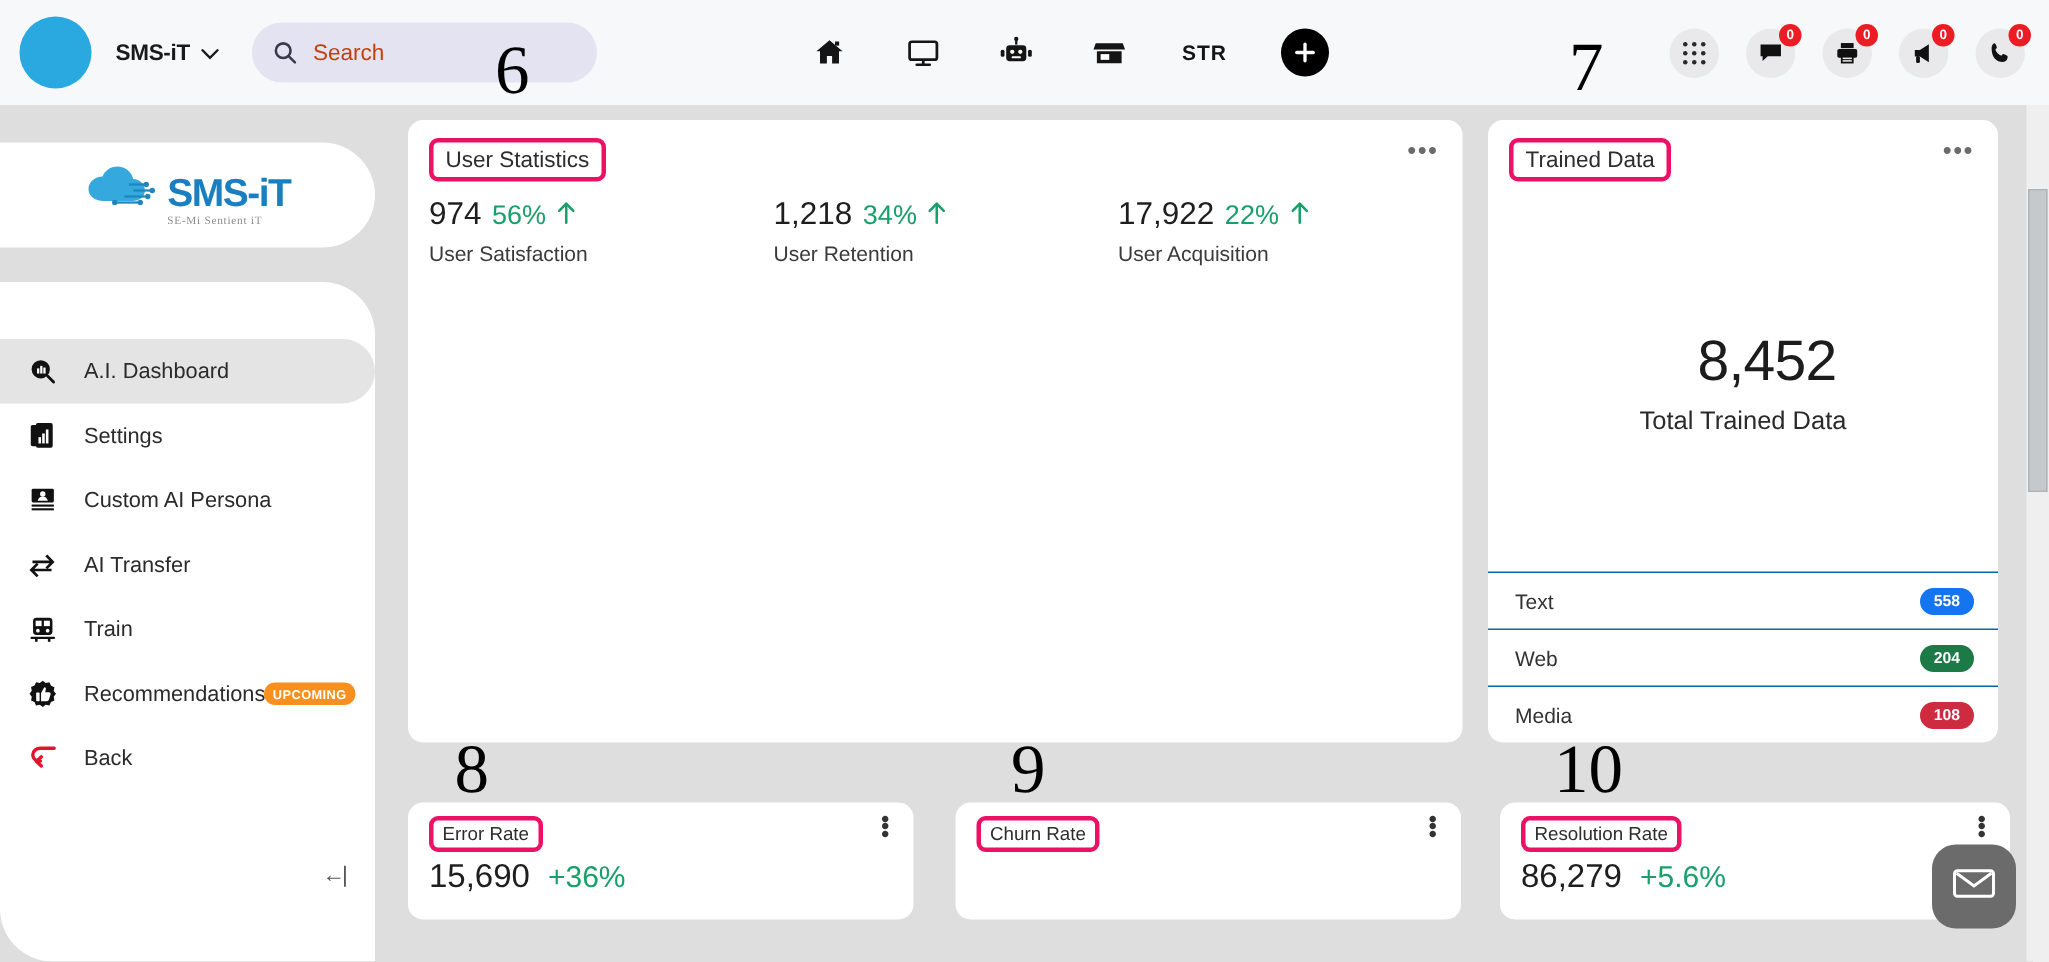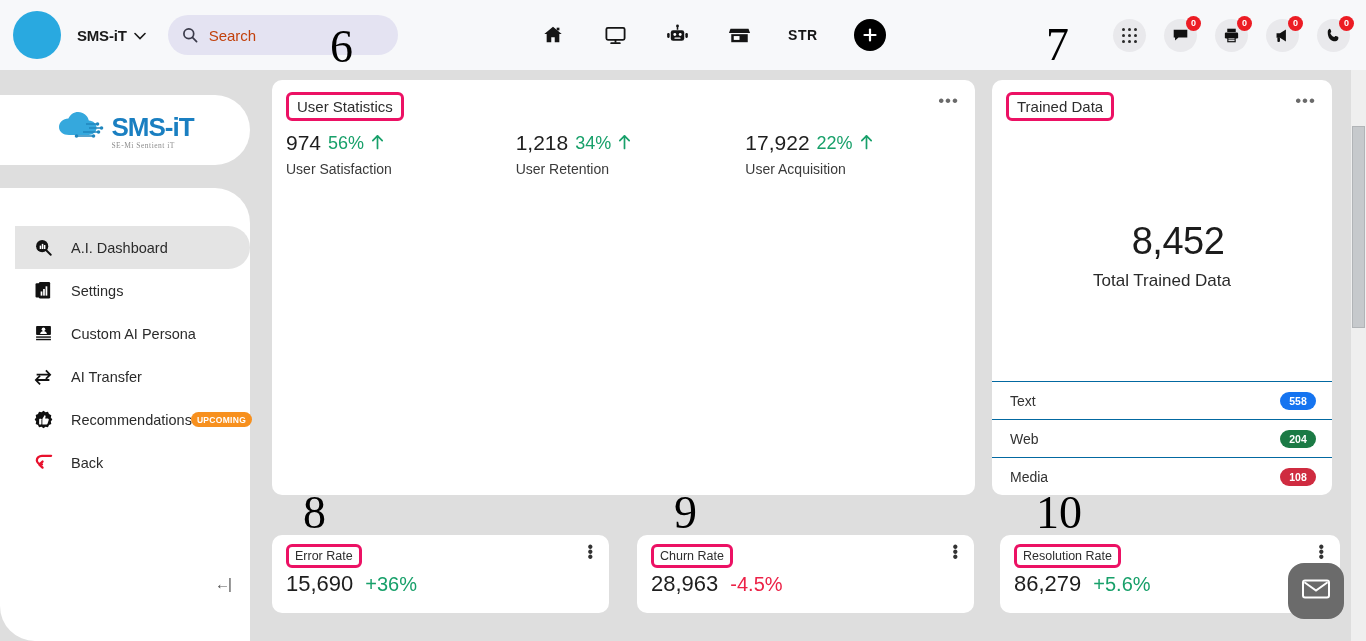--- a/index.html
+++ b/index.html
@@ -80,21 +80,20 @@
   }
   .logo-wrap { display: flex; align-items: flex-end; }
   .logo-txt { display: flex; flex-direction: column; line-height: 1; }
   .logo-main { font-size: 26px; font-weight: bold; color: #1a7fc1; letter-spacing: -1px; }
   .logo-sub { font-size: 7.5px; color: #8d8d8d; letter-spacing: .5px; margin-top: 2px; font-family: "Liberation Serif", serif;}
 
   .menu-card {
     position: absolute; left: 0; top: 118px; width: 250px; height: 453px;
     background: #fff; border-radius: 0 35px 0 35px;
     padding-top: 38px;
-    padding-left: 15px;
   }
   .menu-item {
     height: 43px; display: flex; align-items: center;
     padding-left: 14px; cursor: pointer; position: relative;
   }
   .menu-item.active { background: #e4e4e4; border-radius: 0 22px 22px 0; margin-right: 0px; }
   .menu-ic { width: 28px; display: flex; align-items: center; justify-content: center; color: #111; flex:none;}
   .menu-lbl { font-size: 14.5px; color: #2b2b2b; margin-left: 14px; white-space: nowrap;}
   .up-badge {
     background: #f7901e; color: #fff; font-size: 8.5px; font-weight: bold;
@@ -387,20 +386,35 @@
         <span class="menu-ic">
           <svg width="20" height="20" viewBox="0 0 22 20" fill="#111">
               <path d="M4 6.4h12.5l-3-3 1.4-1.4L20.2 7.4l-5.3 5.4-1.4-1.4 3-3H4z"></path>
               <path d="M18 13.6H5.5l3 3-1.4 1.4L1.8 12.6l5.3-5.4 1.4 1.4-3 3H18z" opacity="0"></path>
               <path d="M18 14.3H5.5l3 3-1.4 1.4-5.3-5.4 5.3-5.4 1.4 1.4-3 3H18z"></path>
             </svg>
         </span>
         <span class="menu-lbl">AI Transfer</span>
       </div>
 
+      <div class="menu-item">
+        <span class="menu-ic">
+          <svg width="19" height="19" viewBox="0 0 20 20" fill="#111">
+              <rect x="3.2" y="2" width="13.6" height="12" rx="2.4"></rect>
+              <rect x="5" y="4" width="4.2" height="3.8" fill="#fff"></rect>
+              <rect x="10.8" y="4" width="4.2" height="3.8" fill="#fff"></rect>
+              <circle cx="6.6" cy="11" r="1.3" fill="#fff"></circle>
+              <circle cx="13.4" cy="11" r="1.3" fill="#fff"></circle>
+              <rect x="1.4" y="15.2" width="17.2" height="1.7" rx=".7"></rect>
+              <rect x="4.6" y="16.6" width="1.8" height="2.2"></rect>
+              <rect x="13.6" y="16.6" width="1.8" height="2.2"></rect>
+            </svg>
+        </span>
+        <span class="menu-lbl">Train</span>
+      </div>
 
       <div class="menu-item">
         <span class="menu-ic">
           <svg width="19" height="19" viewBox="0 0 20 20">
               <path d="M10 .8l2.1 1.6 2.6-.5 1.1 2.4 2.4 1.1-.5 2.6L19.3 10l-1.6 2.1.5 2.6-2.4 1.1-1.1 2.4-2.6-.5L10 19.3l-2.1-1.6-2.6.5-1.1-2.4-2.4-1.1.5-2.6L.7 10l1.6-2.1-.5-2.6 2.4-1.1L5.3 1.9l2.6.5z" fill="#111"></path>
               <path d="M8.8 15.2V9.4l2.3-4c.8 0 1.3.6 1.1 1.5l-.5 2h2.8c.8 0 1.3.8 1 1.6l-1.3 3.9c-.2.5-.7.8-1.2.8z" fill="#fff"></path>
               <rect x="5.4" y="9.2" width="2.4" height="6" rx=".5" fill="#fff"></rect>
             </svg>
         </span>
         <span class="menu-lbl">Recommendations</span>
@@ -512,24 +526,20 @@
 
   <div class="card card-churn">
     <div class="card-head" style="padding-top:9px;">
       <span class="hl-title small">Churn Rate</span>
       <span class="ellipsis-v">
           <span>•</span>
           <span>•</span>
           <span>•</span>
         </span>
     </div>
-    <div class="mini-val">
-      <span class="mini-num">28,963</span>
-      <span class="mini-pct neg">-4.5%</span>
-    </div>
   </div>
 
   <div class="card card-res">
     <div class="card-head" style="padding-top:9px;">
       <span class="hl-title small">Resolution Rate</span>
       <span class="ellipsis-v">
           <span>•</span>
           <span>•</span>
           <span>•</span>
         </span>

